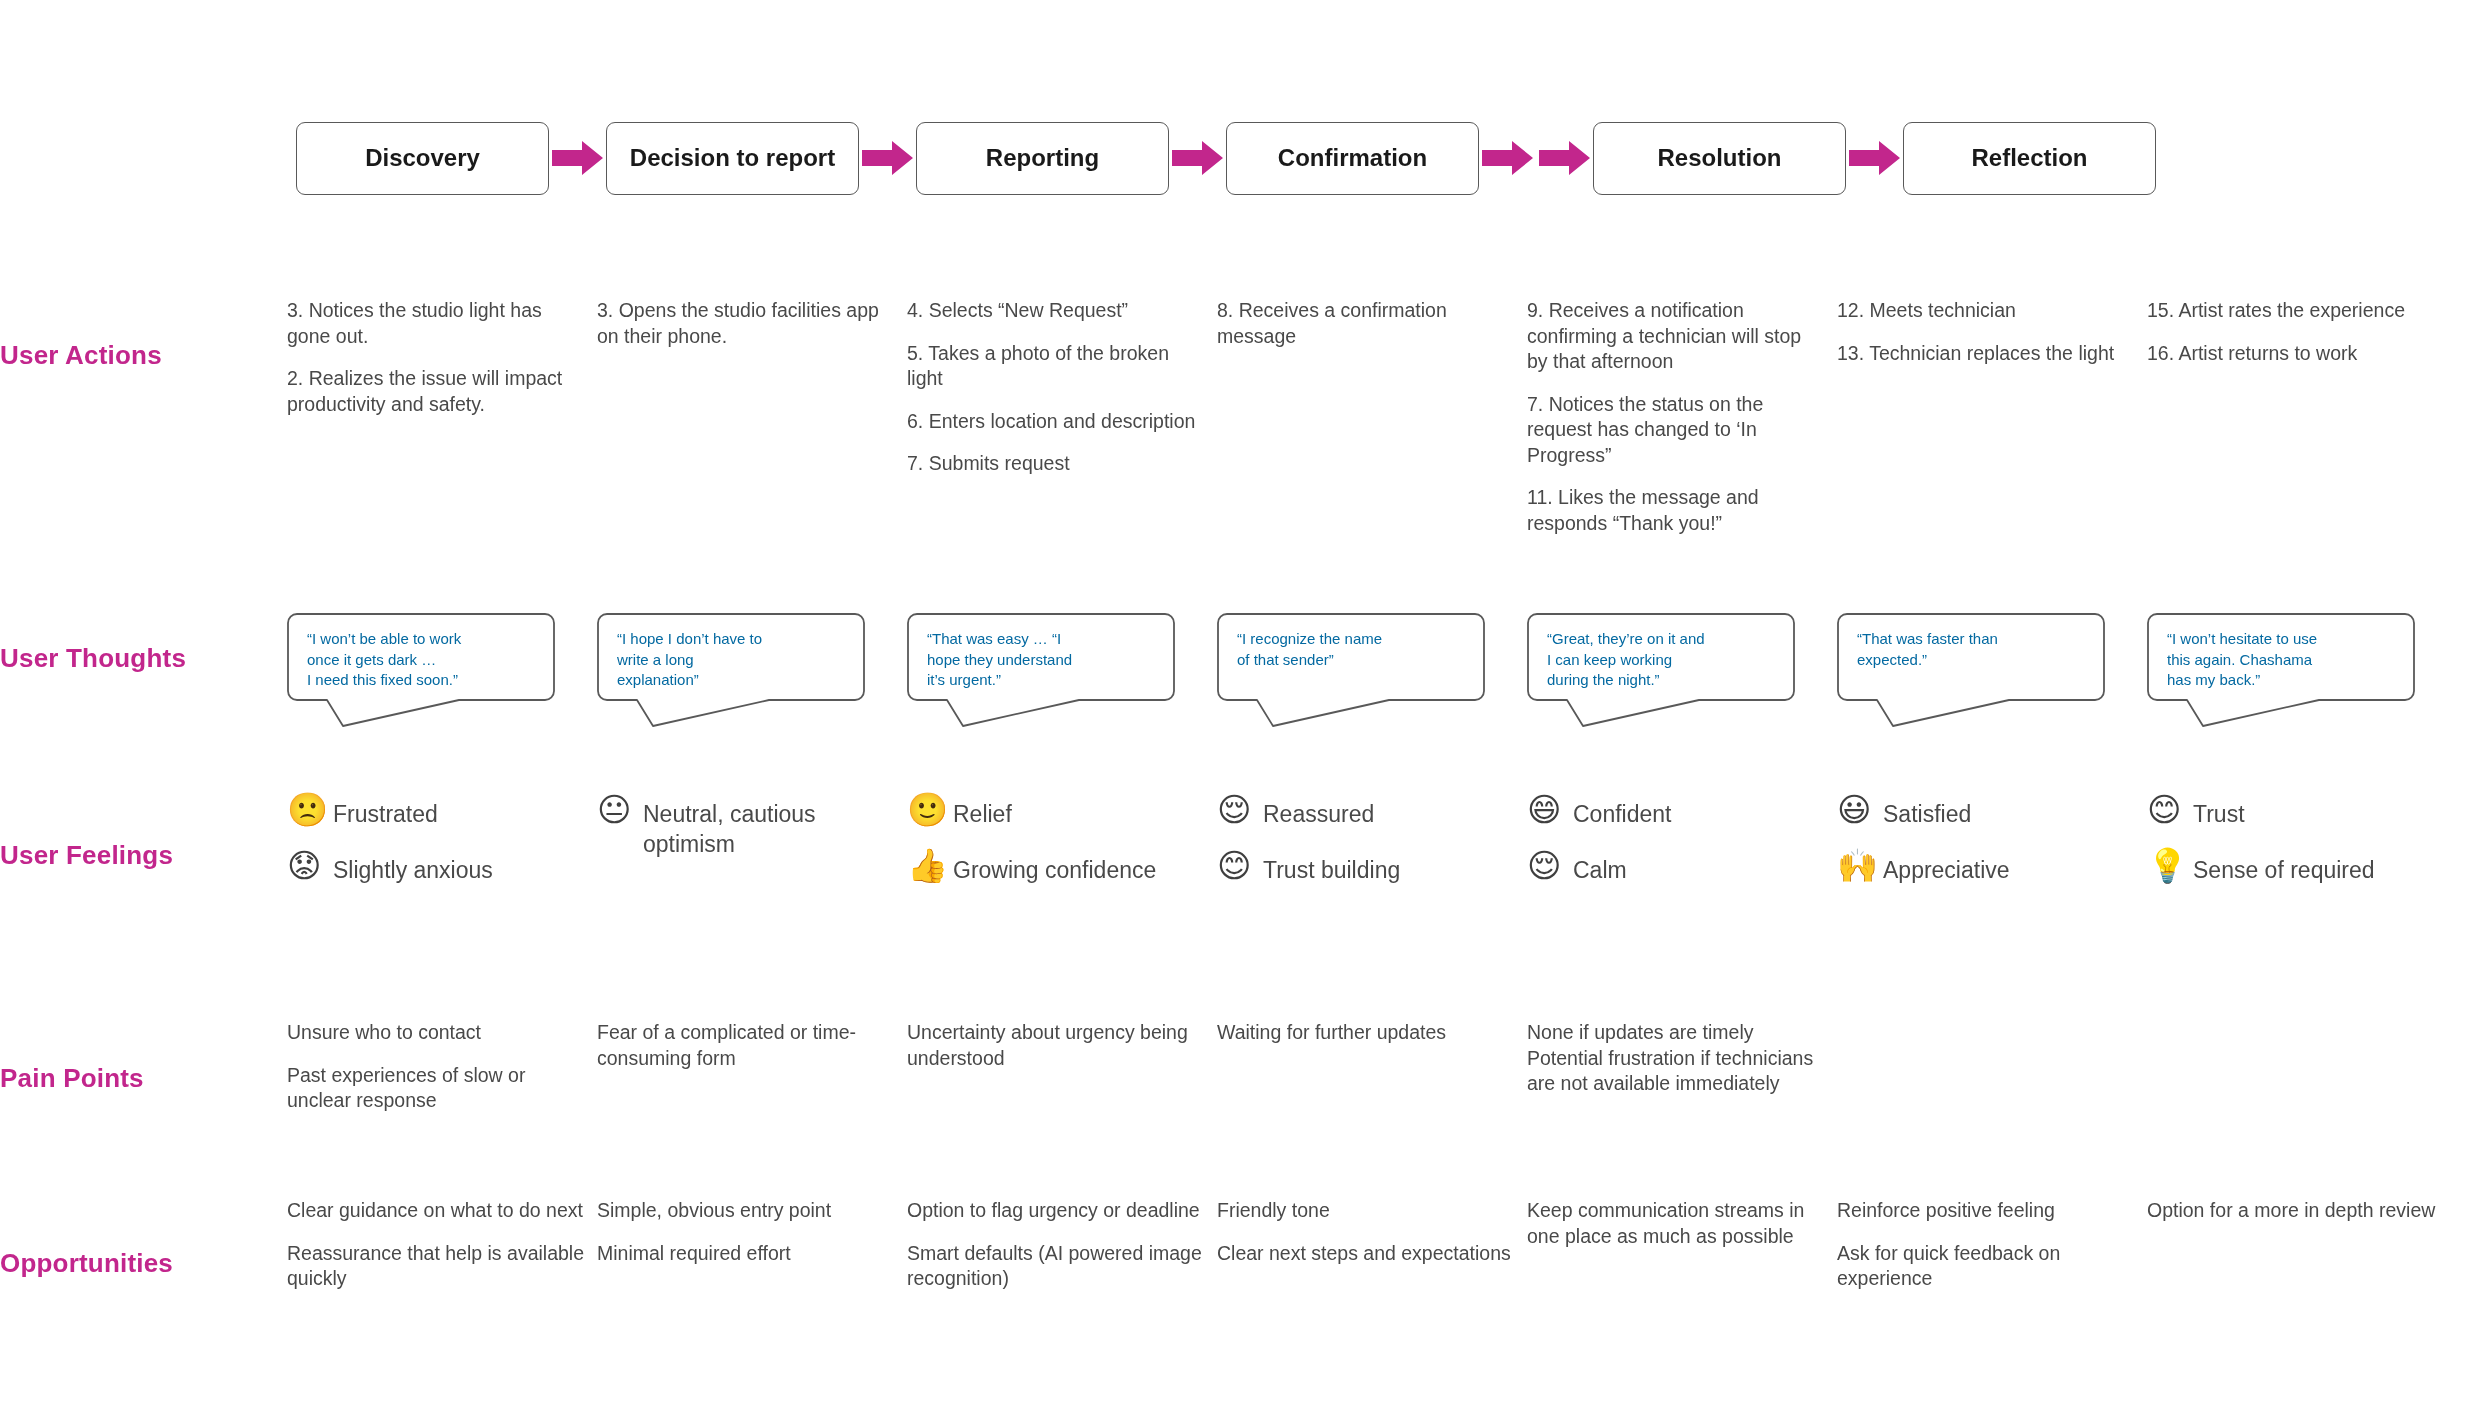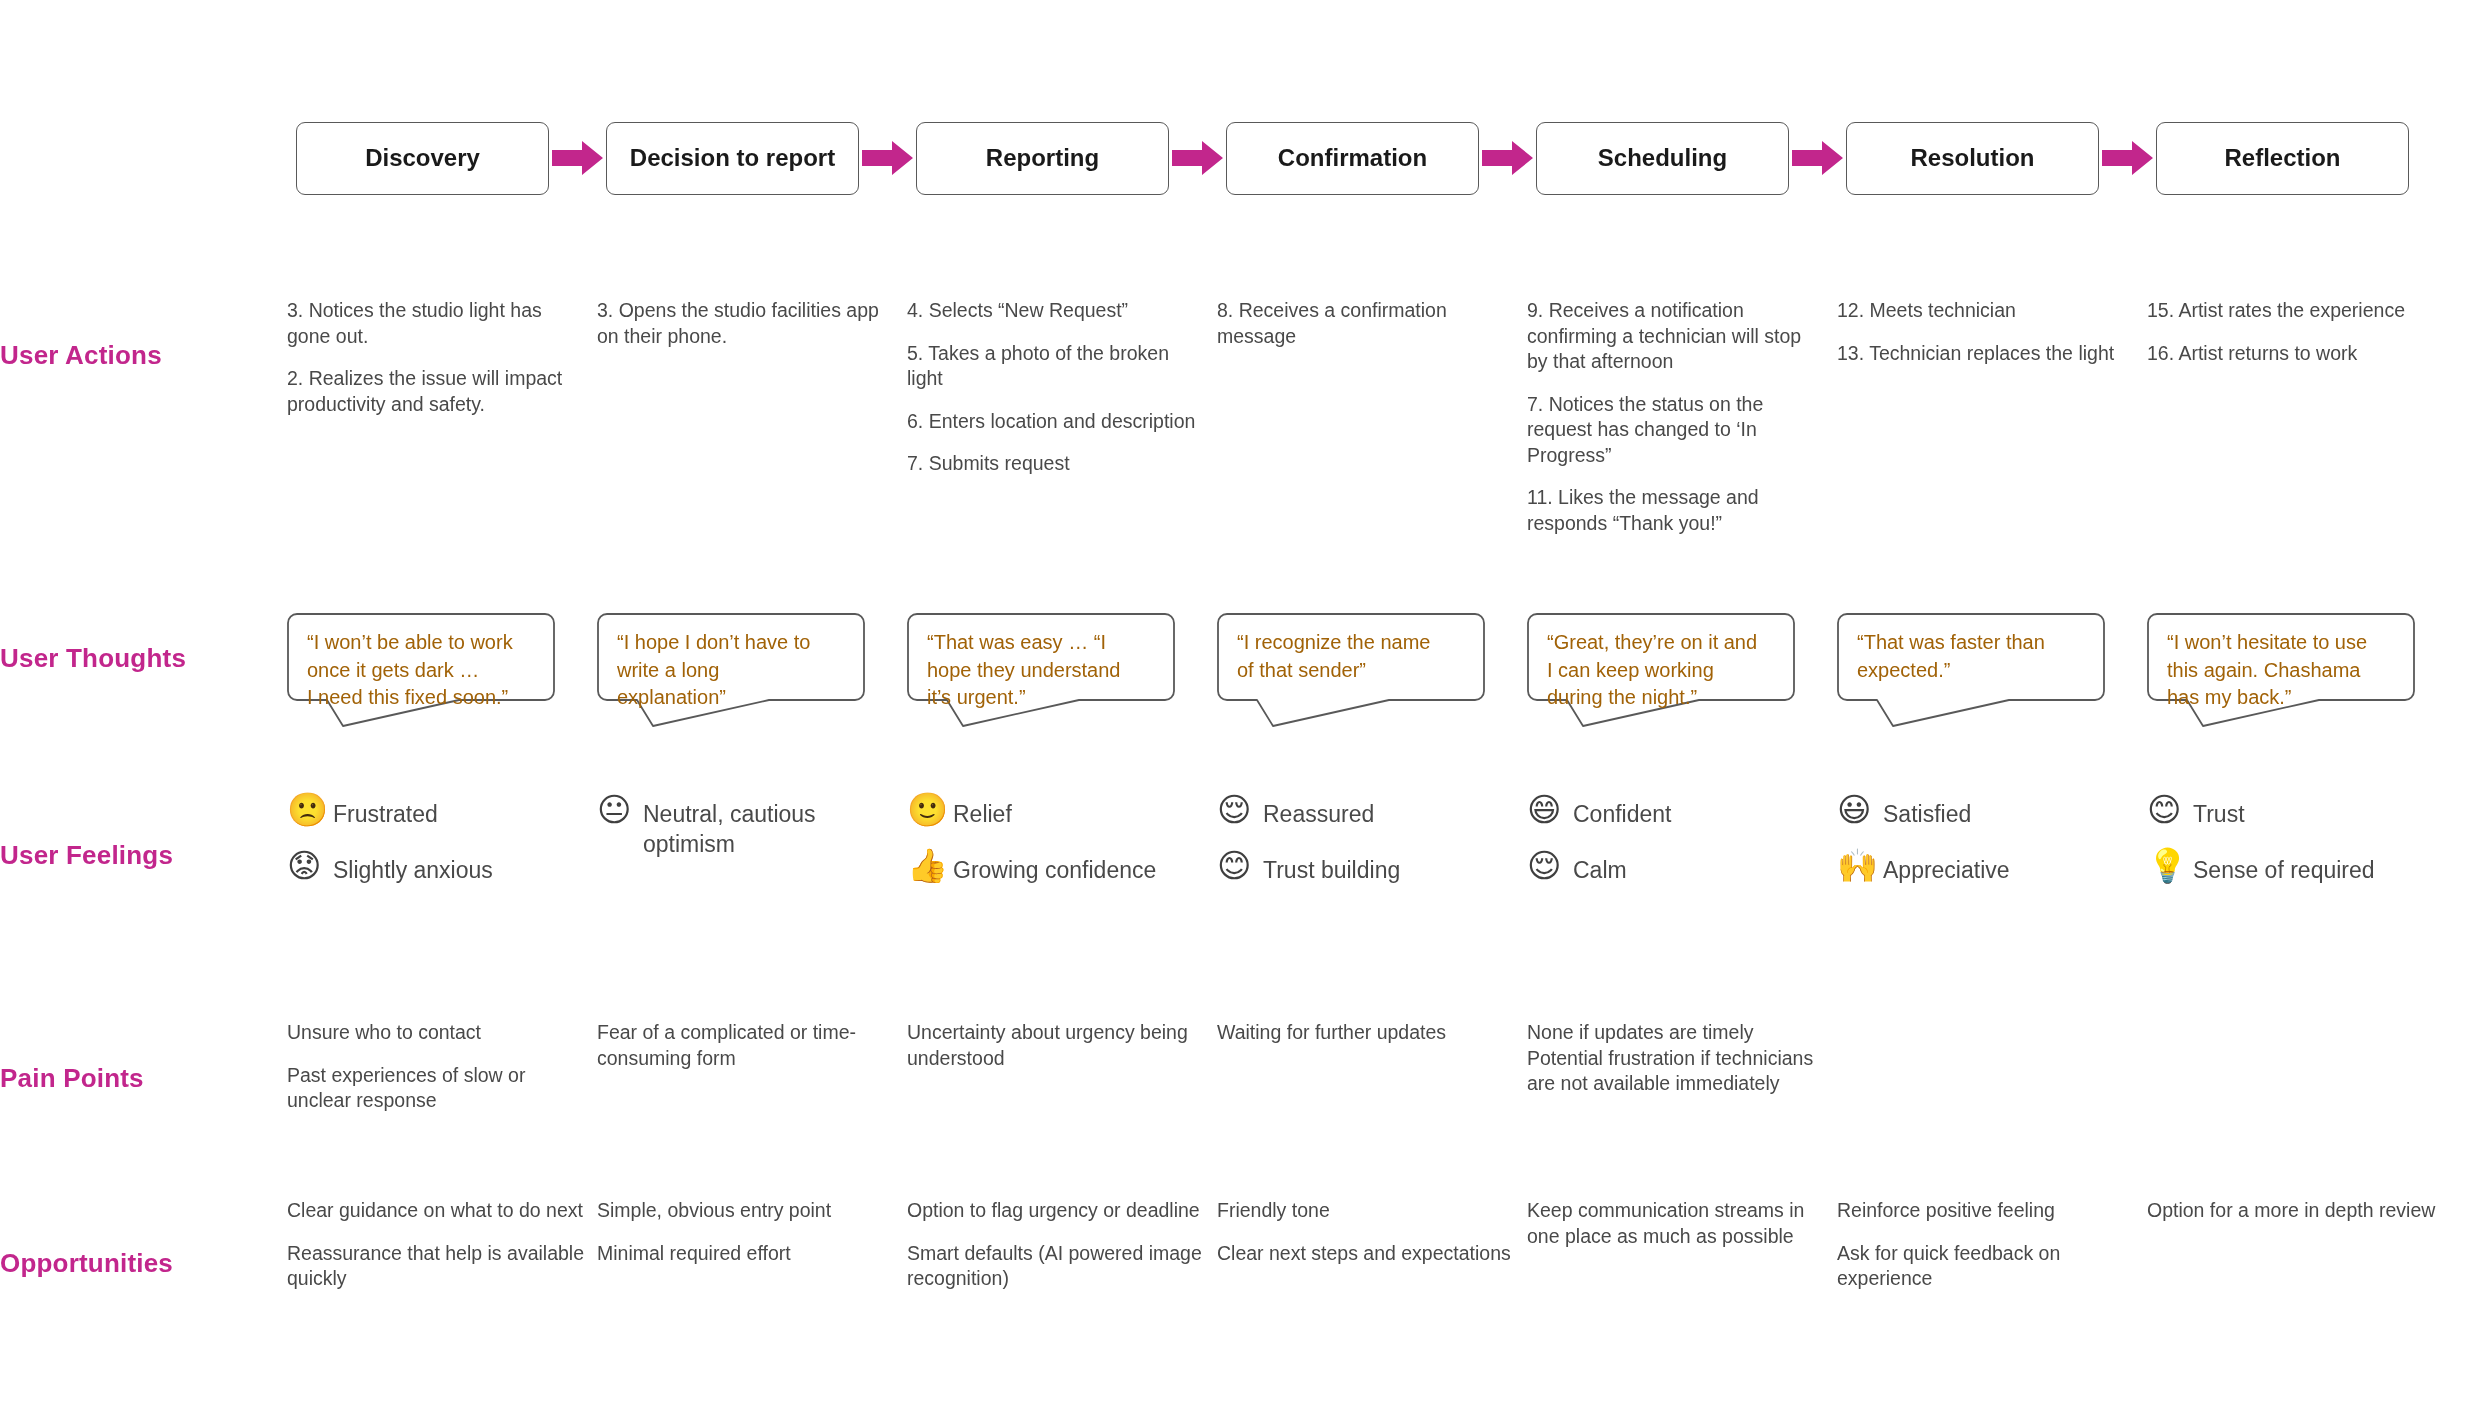--- a/index.html
+++ b/index.html
@@ -100,23 +100,23 @@
   .bubble-wrap svg {
     position: absolute;
     left: 0;
     top: 0;
   }
   .bubble-text {
     position: absolute;
     left: 20px;
     top: 16px;
     width: 228px;
-    font-size: 20px;
+    font-size: 15px;
     line-height: 1.38;
-    color: #a16207;
+    color: #0369a1;
     white-space: pre-line;
   }
 
   
   .feel {
     display: flex;
     align-items: flex-start;
     margin-bottom: 16px;
   }
   .feel-emoji {
@@ -164,23 +164,20 @@
         </svg>
       </div>
       <div class="stage-box">
         <span>Confirmation</span>
       </div>
       <div class="stage-arrow">
         <svg width="52" height="36" viewBox="0 0 52 36">
           <path d="M0 10 L30 10 L30 1 L51 18 L30 35 L30 26 L0 26 Z" fill="#c2268c"></path>
         </svg>
       </div>
-      <div class="stage-box">
-        <span>Scheduling</span>
-      </div>
       <div class="stage-arrow">
         <svg width="52" height="36" viewBox="0 0 52 36">
           <path d="M0 10 L30 10 L30 1 L51 18 L30 35 L30 26 L0 26 Z" fill="#c2268c"></path>
         </svg>
       </div>
       <div class="stage-box">
         <span>Resolution</span>
       </div>
       <div class="stage-arrow">
         <svg width="52" height="36" viewBox="0 0 52 36">

